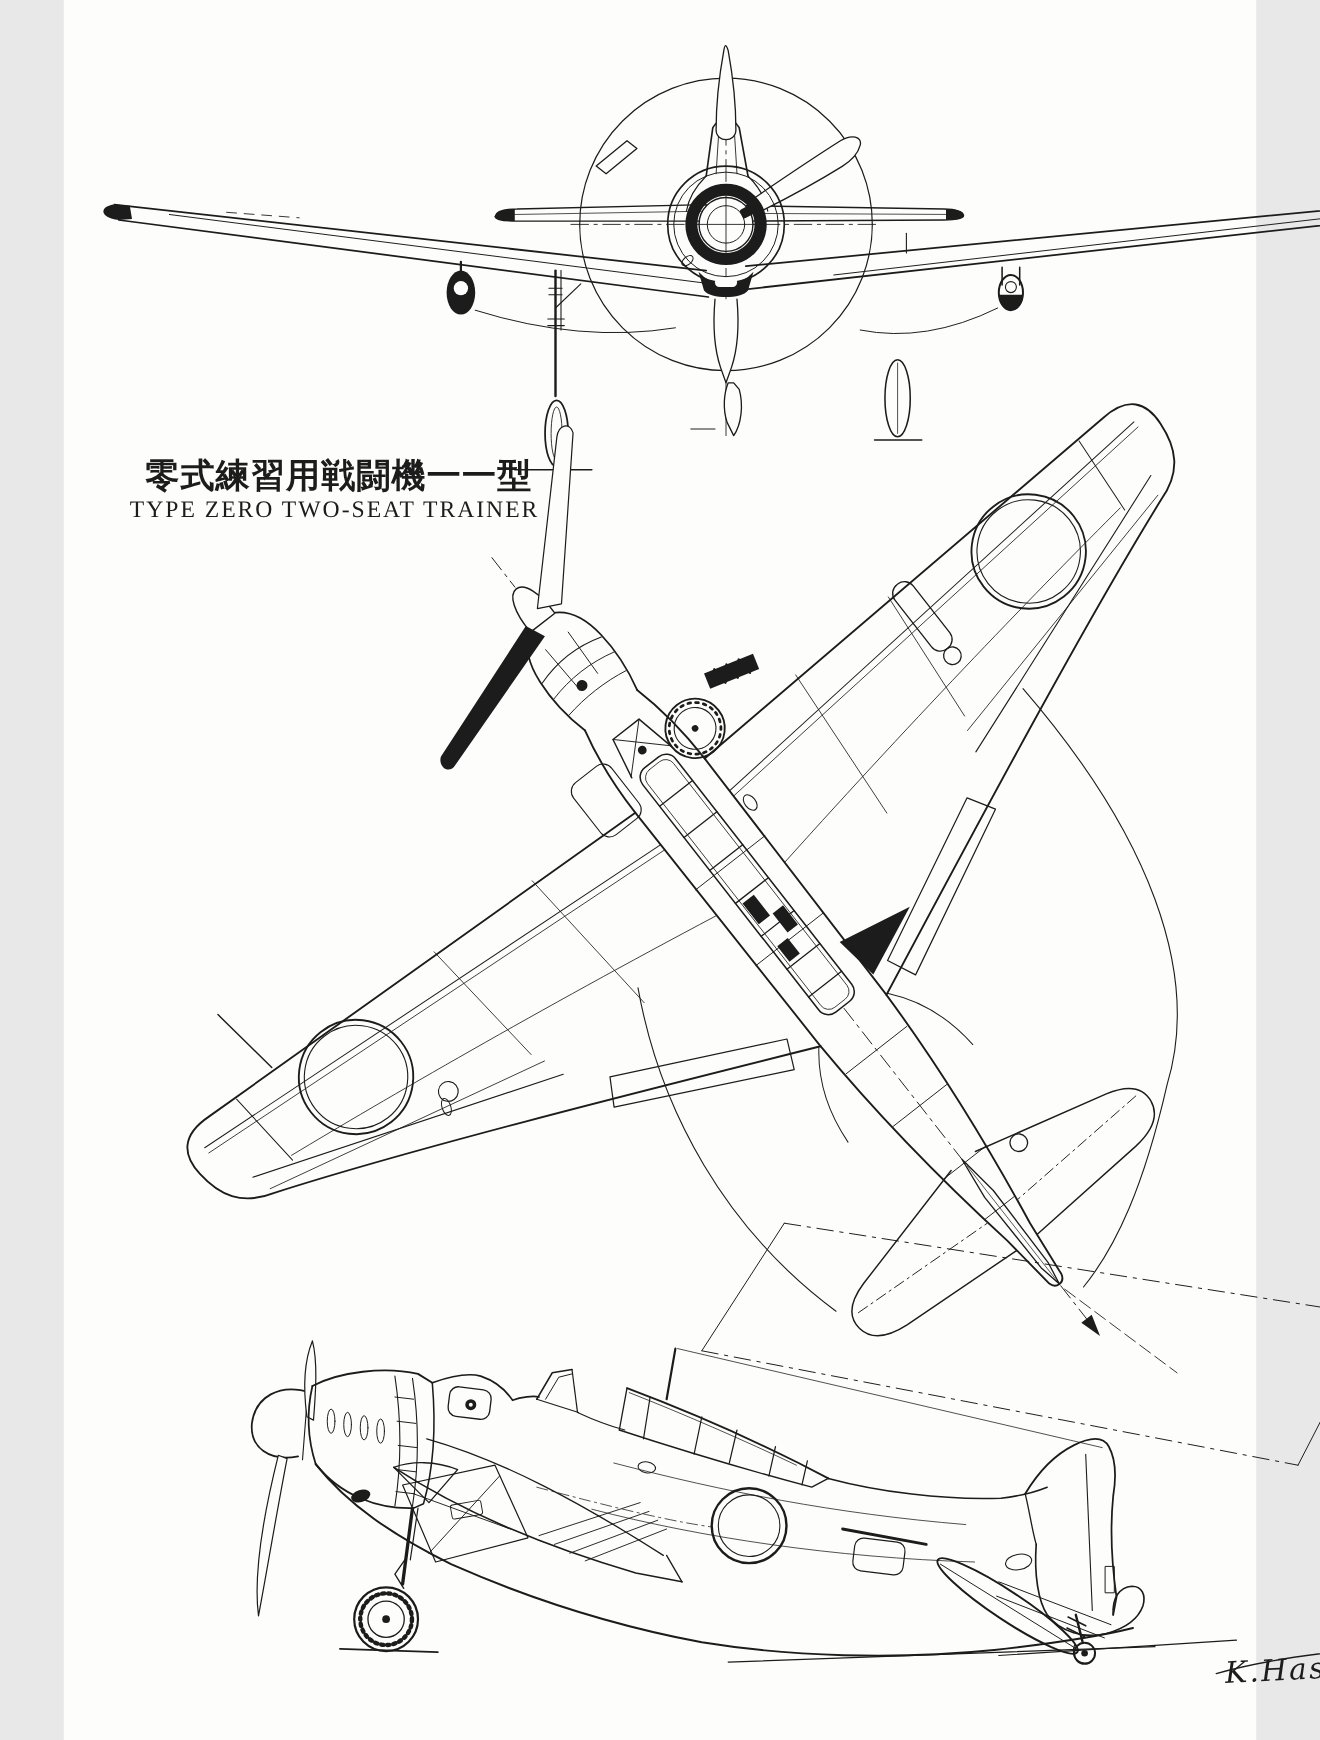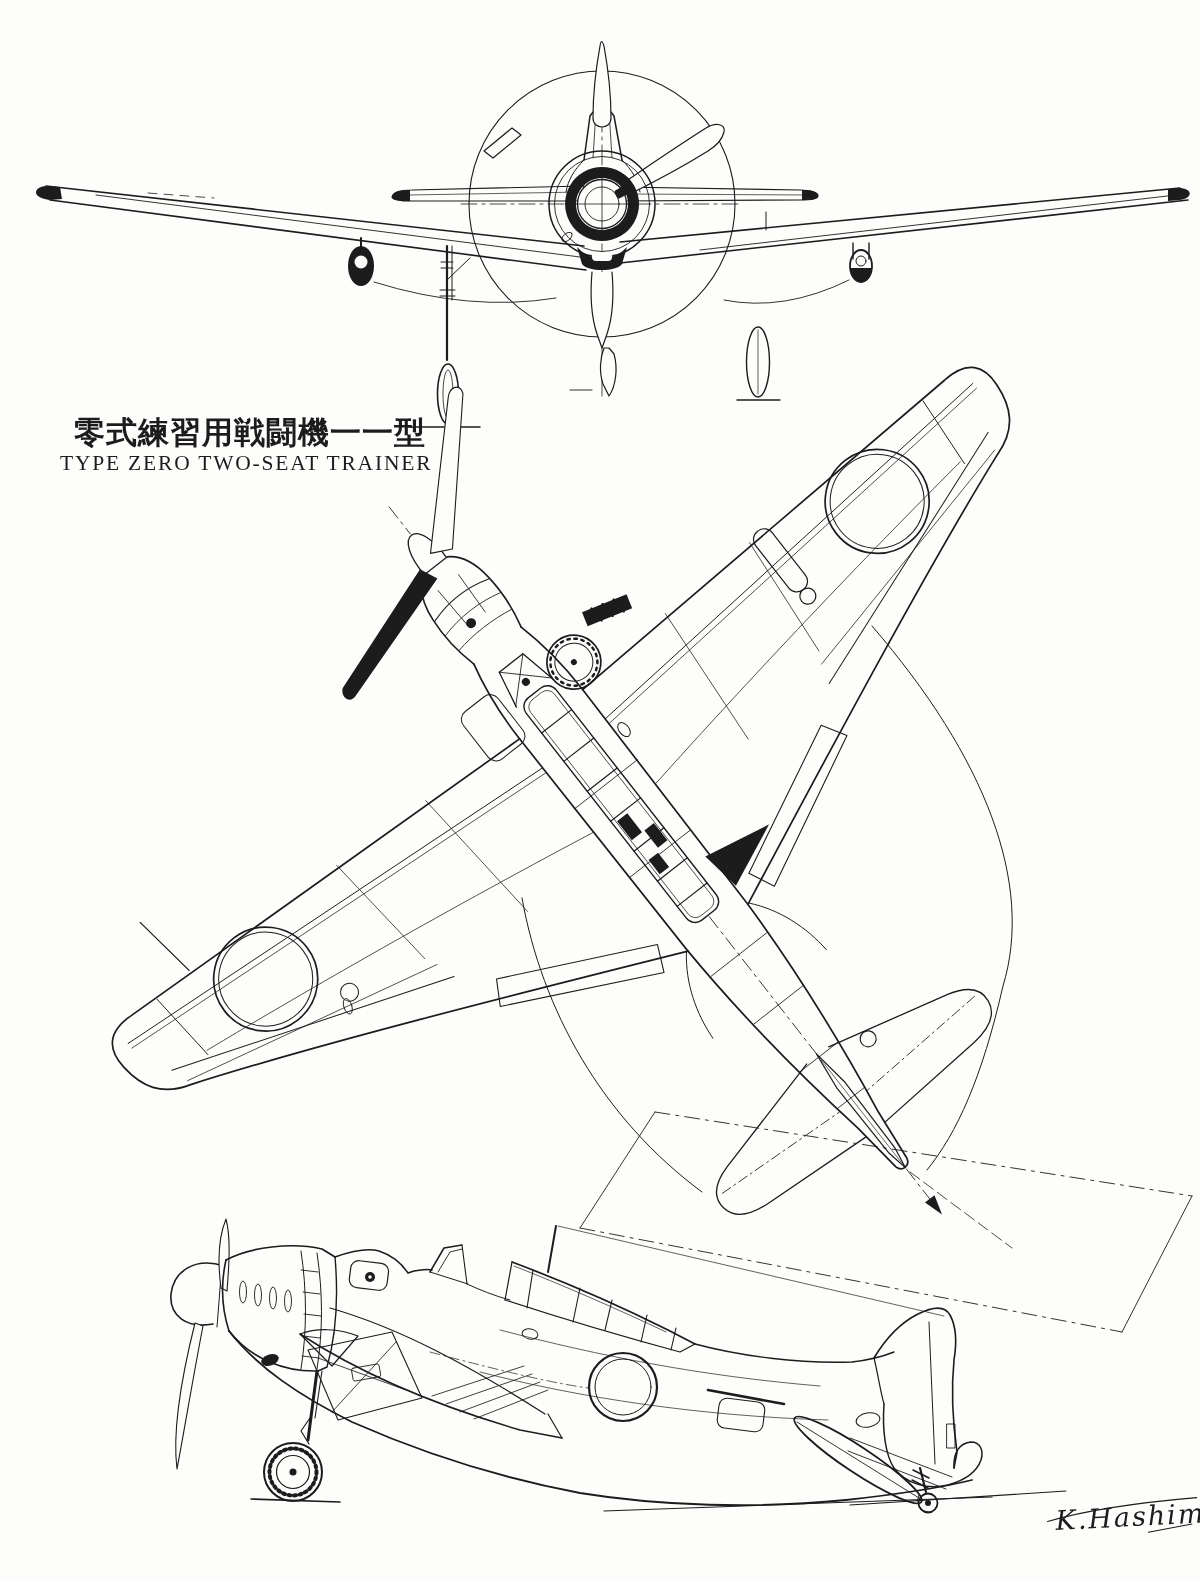--- a/index.html
+++ b/index.html
@@ -1,18 +1,18 @@
 <!DOCTYPE html>
 <html style="--ink: #1c1c1c; --paper: #fdfdfb;"><head>
 <meta charset="utf-8">
 <style>
   :root { --ink:#1c1c1c; --paper:#fdfdfb; }
   html,body { margin:0; padding:0; background:#e8e8e8; }
   #page {
-    width:1200px; height:1582px; margin:0 auto; background:var(--paper);
+    width:1084px; height:1582px; margin:0 auto; background:var(--paper);
     position:relative; font-family:"Liberation Serif","DejaVu Serif",serif;text-align:center;
   }
   svg { display:block; }
   .jp {
     font-family:"Liberation Sans","DejaVu Sans",sans-serif;
     font-weight:bold; font-size:31px; letter-spacing:1px; fill:var(--ink);
   }
   .en {
     font-family:"Liberation Serif","DejaVu Serif",serif;
     font-size:21.5px; letter-spacing:1.8px; fill:var(--ink);

